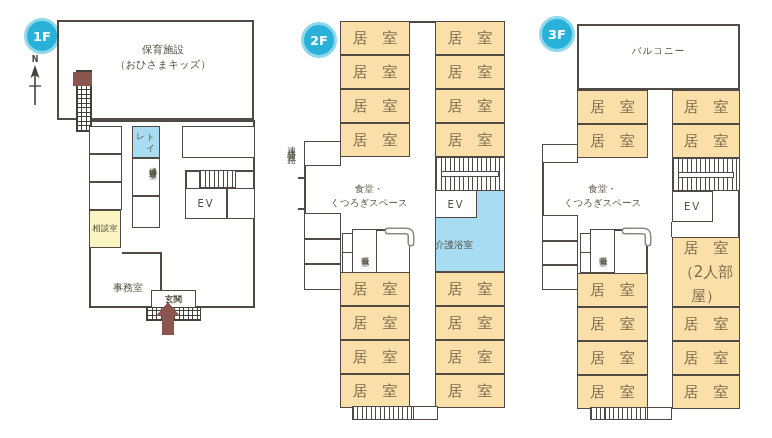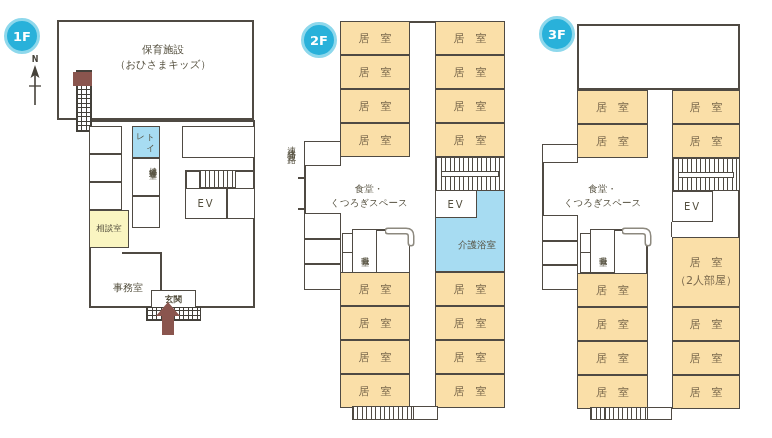--- a/index.html
+++ b/index.html
@@ -2,21 +2,21 @@
 <html style="--room: #fadfa8; --water: #a7dcf2; --consult: #faf5c1; --badge: #29b1da; --badge_ring: #8ed8ec; --wall: #4f4a43; --accent: #8a554e; --ink: #55503f; --room_ink: #7a684c;"><head>
 <meta charset="utf-8">
 <style>
   html,body{margin:0;padding:0;background:#fff;}
   .canvas{position:relative;width:772px;height:438px;background:#fff;overflow:hidden;
           font-family:"DejaVu Sans","Liberation Sans",sans-serif;}
   .box{position:absolute;box-sizing:border-box;background:#fff;border:1.5px solid var(--wall,#4f4a43);}
   .w2{border-width:2px;}
   .room{position:absolute;box-sizing:border-box;background:var(--room,#fadfa8);
         border:1.5px solid var(--wall,#4f4a43);display:flex;align-items:center;justify-content:center;
-        font-size:11px;color:var(--room_ink,#7a684c);}
+        font-size:15px;color:var(--room_ink,#7a684c);}
   .fill-water{background:var(--water,#a7dcf2);}
   .fill-consult{background:var(--consult,#faf5c1);}
   .lbl{position:absolute;text-align:center;white-space:pre-line;line-height:1.45;
        color:var(--ink,#55503f);}
   .pl{white-space:pre-line;text-align:center;line-height:1.6;}
   .vlbl{writing-mode:vertical-rl;text-orientation:upright;line-height:1.2;letter-spacing:1px;
         color:var(--ink,#55503f);}
   .flexc{display:flex;align-items:center;justify-content:center;}
   .ev{font-size:10px;letter-spacing:2px;color:var(--ink,#55503f);}
   .wseg{position:absolute;background:var(--wall,#4f4a43);}
@@ -34,21 +34,21 @@
   .tri-up{position:absolute;width:0;height:0;border-left:12px solid transparent;
           border-right:12px solid transparent;border-bottom:14px solid var(--accent,#8a554e);}
   .compass{position:absolute;left:24px;top:56px;width:22px;text-align:center;
            color:#46423a;font-size:8px;font-weight:bold;line-height:1.1;}
 </style>
 </head>
 <body>
 
 <div class="canvas">
 
-  <div class="badge" style="left:4px;top:18px;">1F</div>
+  <div class="badge" style="left:24px;top:18px;">1F</div>
 
   <div class="compass">
     <div>N</div>
     <svg width="14" height="42" viewBox="0 0 14 42">
       <path d="M7 0 L2.5 13 L7 10 L11.5 13 Z" fill="#46423a"></path>
       <line x1="7" y1="9" x2="7" y2="40" stroke="#46423a" stroke-width="1.6"></line>
       <line x1="1" y1="21" x2="13" y2="21" stroke="#46423a" stroke-width="1.3"></line>
     </svg>
   </div>
 
@@ -58,21 +58,21 @@
 
   <div class="box w2" style="left:89px;top:120px;width:166px;height:188px;"></div>
 
   <div class="grid" style="left:76px;top:70px;width:16px;height:62px;"></div>
   <div class="accentfill" style="left:73px;top:72px;width:19px;height:14px;"></div>
 
   <div class="box" style="left:89px;top:126px;width:33px;height:28px;"></div>
   <div class="box" style="left:89px;top:154px;width:33px;height:28px;"></div>
   <div class="box" style="left:89px;top:182px;width:33px;height:28px;"></div>
 
-  <div class="box fill-consult flexc" style="left:89px;top:210px;width:40px;height:38px;font-size:8.5px;">
+  <div class="box fill-consult flexc" style="left:89px;top:210px;width:32px;height:38px;font-size:8.5px;">
     <span style="color:var(--ink,#55503f);">相談室</span>
   </div>
 
   <div class="box fill-water flexc" style="left:132px;top:126px;width:28px;height:32px;">
     <span class="vlbl" style="font-size:8.5px;">トイレ</span>
   </div>
   <div class="box" style="left:132px;top:158px;width:28px;height:38px;">
     <div class="vlbl" style="position:absolute;top:2px;right:2px;height:34px;font-size:8px;">健康管理室</div>
   </div>
   <div class="box" style="left:132px;top:196px;width:28px;height:32px;"></div>
@@ -137,21 +137,21 @@
       <span>居　室</span>
     </div>
 
   <div class="lbl" style="left:303px;top:182px;width:132px;font-size:9.5px;">食堂・
 くつろぎスペース</div>
 
   <div class="stair" style="left:435px;top:157px;width:70px;height:34px;">
     <div class="rail"></div>
   </div>
   <div class="box fill-water" style="left:435px;top:190px;width:70px;height:82px;"></div>
-  <div class="lbl" style="left:435px;top:238px;width:84px;font-size:9.5px;">介護浴室</div>
+  <div class="lbl" style="left:412px;top:238px;width:84px;font-size:9.5px;">介護浴室</div>
   <div class="box flexc" style="left:435px;top:190px;width:42px;height:28px;">
     <span class="ev">EV</span>
   </div>
 
   <div class="box" style="left:342px;top:233px;width:12px;height:21px;"></div>
   <div class="box" style="left:342px;top:252px;width:12px;height:21px;"></div>
   <div class="box flexc" style="left:352px;top:229px;width:25px;height:44px;">
     <span class="vlbl" style="font-size:8px;">職員室</span>
   </div>
   <div class="wseg" style="left:377px;top:229px;width:33px;height:1.5px;"></div>
@@ -186,20 +186,21 @@
       <span>居　室</span>
     </div>
 
   <div class="wseg" style="left:410px;top:406px;width:25px;height:2px;"></div>
   <div class="box" style="left:410px;top:406px;width:28px;height:14px;"></div>
   <div class="stair" style="left:352px;top:406px;width:62px;height:14px;"></div>
 
   <div class="badge" style="left:539px;top:16px;">3F</div>
 
   <div class="box w2" style="left:577px;top:24px;width:163px;height:66px;"></div>
+  <div class="lbl" style="left:577px;top:44px;width:163px;font-size:9.5px;letter-spacing:1px;">バルコニー</div>
 
   <div class="room" style="left:577px;top:90px;width:71px;height:34px;">
       <span>居　室</span>
     </div>
   <div class="room" style="left:577px;top:124px;width:71px;height:34px;">
       <span>居　室</span>
     </div>
   <div class="room" style="left:672px;top:90px;width:68px;height:34px;">
       <span>居　室</span>
     </div>

